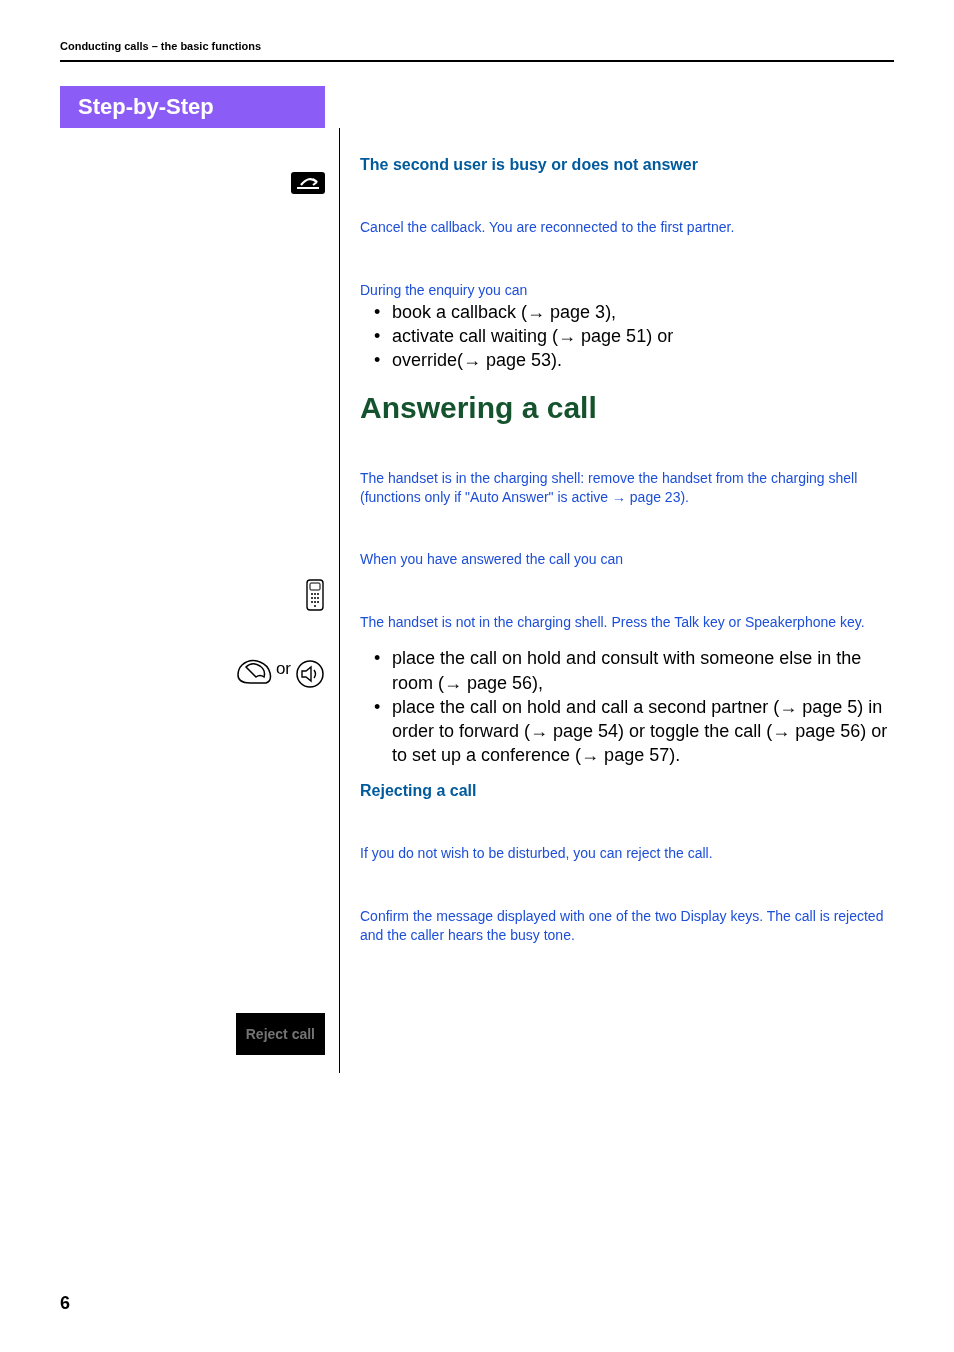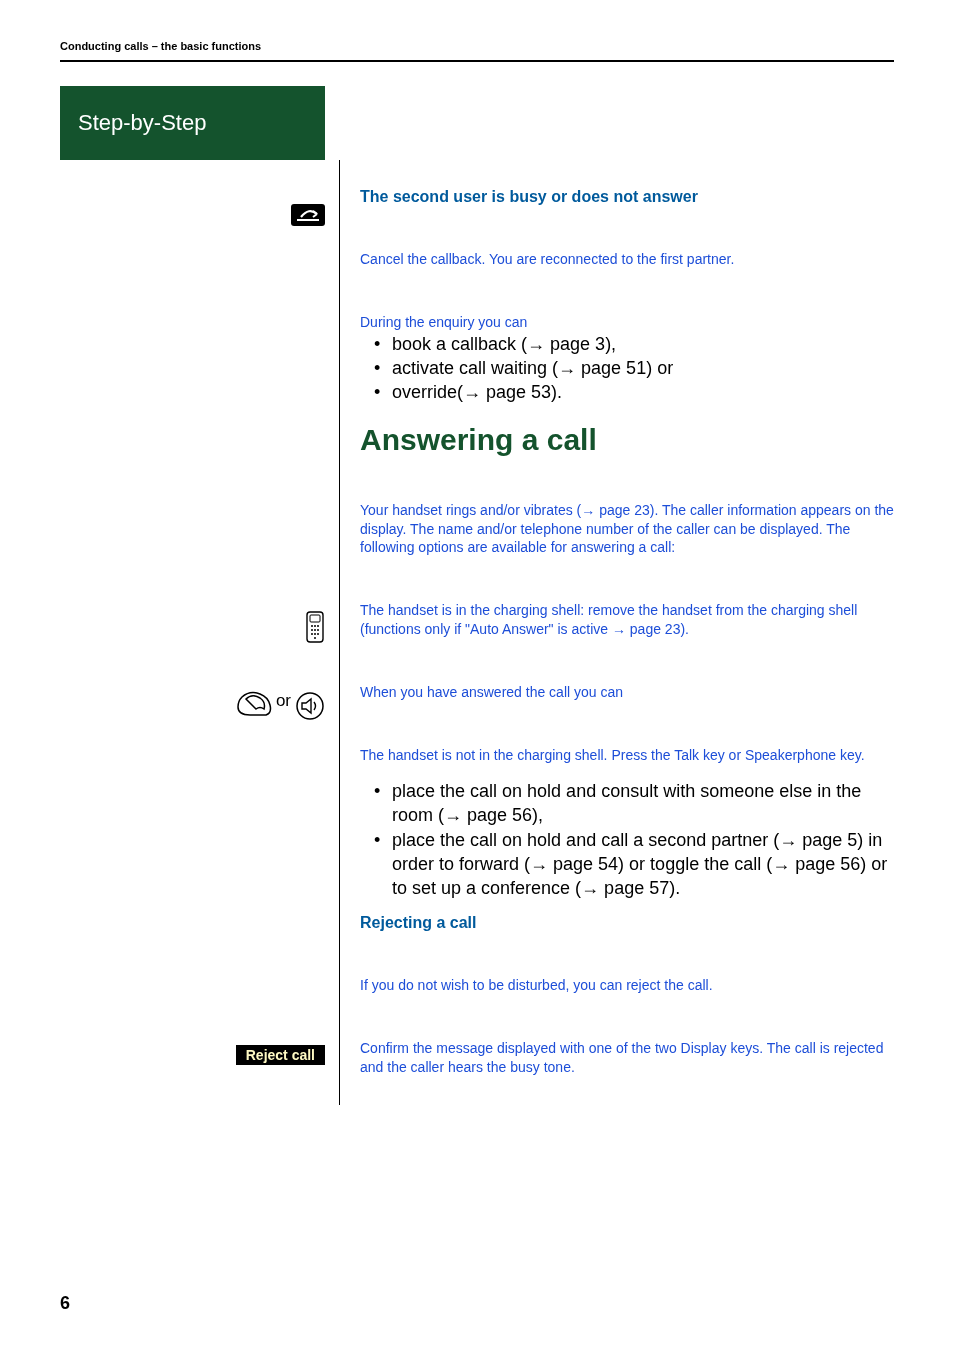--- a/index.html
+++ b/index.html
@@ -16,25 +16,25 @@
     font-size: 11px;
     color: #000;
     margin-bottom: 8px;
   }
   .divider {
     border: none;
     border-top: 2px solid #000;
     margin-bottom: 24px;
   }
   .step-by-step-badge {
-    background: #14532d;
+    background: #8b5cf6;
     color: #fff;
-    font-weight: normal;
+    font-weight: bold;
     font-size: 22px;
-    padding: 24px 18px;
+    padding: 8px 18px;
     display: inline-block;
     width: 265px;
   }
   .content {
     display: flex;
     margin-top: 0;
   }
   .left-col {
     width: 280px;
     min-width: 280px;
@@ -86,24 +86,24 @@
     font-weight: bold;
     font-size: 30px;
     margin-top: 18px;
     margin-bottom: 18px;
   }
   .icon-key {
     display: inline-block;
   }
   .reject-call-badge {
     background: #000;
-    color: #fef9c3;
+    color: #737373;
     font-weight: bold;
     font-size: 14px;
-    padding: 2px 10px;
+    padding: 13px 10px;
     margin-left: 12px;
   }
   .page-num {
     position: absolute;
     bottom: 38px;
     left: 60px;
     font-weight: bold;
     font-size: 18px;
   }
   .or-text {
@@ -198,21 +198,20 @@
 
     <div class="body-text" style="margin-bottom:0;">During the enquiry you can</div>
     <ul class="bullet-list">
       <li>book a callback (→ page 3),</li>
       <li>activate call waiting (→ page 51) or</li>
       <li>override(→ page 53).</li>
     </ul>
 
     <div class="h1">Answering a call</div>
 
-    <div class="body-text">Your handset rings and/or vibrates (→ page 23). The caller information appears on the display. The name and/or telephone number of the caller can be displayed. The following options are available for answering a call:</div>
 
     <div class="body-text">The handset is in the charging shell: remove the handset from the charging shell (functions only if "Auto Answer" is active → page 23).</div>
 
     <div class="body-text" style="margin-bottom:0;">When you have answered the call you can</div>
 
     <div class="body-text">The handset is not in the charging shell. Press the Talk key or Speakerphone key.</div>
     <ul class="bullet-list">
       <li>place the call on hold and consult with someone else in the room (→ page 56),</li>
       <li>place the call on hold and call a second partner (→ page 5) in order to forward (→ page 54) or toggle the call (→ page 56) or to set up a conference (→ page 57).</li>
     </ul>

